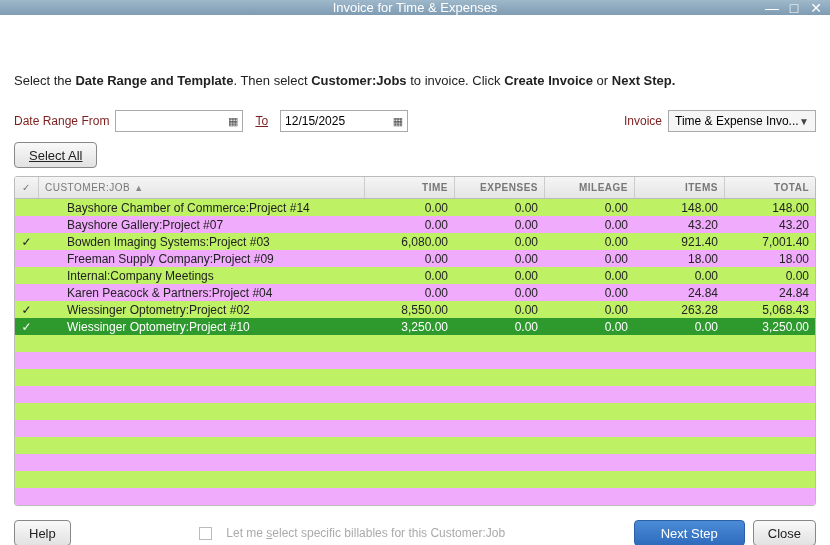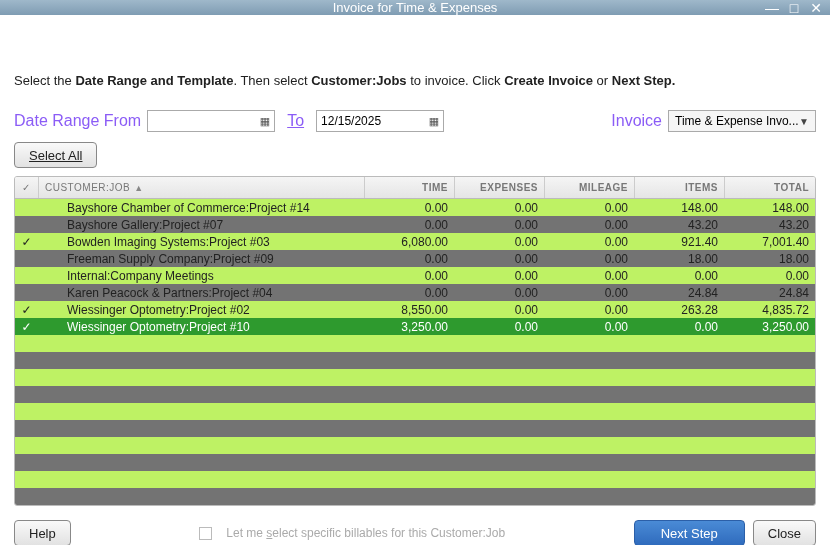--- a/index.html
+++ b/index.html
@@ -64,22 +64,22 @@
     font-size: 13px;
     color: #222;
     margin-bottom: 22px;
   }
   .filter-row {
     display: flex;
     align-items: center;
     margin-bottom: 10px;
   }
   .filter-label {
-    font-size: 16px;
-    color: #8b5cf6;
+    font-size: 12px;
+    color: #7f1d1d;
   }
   .date-input {
     width: 128px;
     height: 22px;
     border: 1px solid #aaa;
     background: #fff;
     display: inline-flex;
     align-items: center;
     padding: 0 4px;
     font-size: 12px;
@@ -158,21 +158,21 @@
   }
   .trow .cell {
     display: flex;
     align-items: center;
     padding: 0 6px;
     height: 100%;
   }
   .trow .cell.right { justify-content: flex-end; }
   .trow .cell:not(:last-child) { border-right: 1px solid transparent; }
   .trow.stripe-a { background: #bef264; }
-  .trow.stripe-b { background: #737373; }
+  .trow.stripe-b { background: #f0abfc; }
   .trow.selected { background: #2e9a2e; color: #fff; }
   .checkmark { color: #222; font-size: 12px; }
   .trow.selected .checkmark { color: #fff; }
   .sort-arrow { font-size: 9px; margin-left: 4px; color: #888; }
   .footer-row {
     display: flex;
     align-items: center;
     margin-top: 14px;
     gap: 8px;
   }
@@ -311,21 +311,21 @@
           </div>
           <div class="trow stripe-a">
             <div class="cell" style="width: 24px; justify-content: center;">
               <span class="checkmark">✓</span>
             </div>
             <div class="cell" style="flex: 1 1 0%; padding-left: 28px;">Wiessinger Optometry:Project #02</div>
             <div class="cell right" style="width: 90px;">8,550.00</div>
             <div class="cell right" style="width: 90px;">0.00</div>
             <div class="cell right" style="width: 90px;">0.00</div>
             <div class="cell right" style="width: 90px;">263.28</div>
-            <div class="cell right" style="width: 90px;">4,835.72</div>
+            <div class="cell right" style="width: 90px;">5,068.43</div>
           </div>
           <div class="trow selected">
             <div class="cell" style="width: 24px; justify-content: center;">
               <span class="checkmark">✓</span>
             </div>
             <div class="cell" style="flex: 1 1 0%; padding-left: 28px;">Wiessinger Optometry:Project #10</div>
             <div class="cell right" style="width: 90px;">3,250.00</div>
             <div class="cell right" style="width: 90px;">0.00</div>
             <div class="cell right" style="width: 90px;">0.00</div>
             <div class="cell right" style="width: 90px;">0.00</div>

